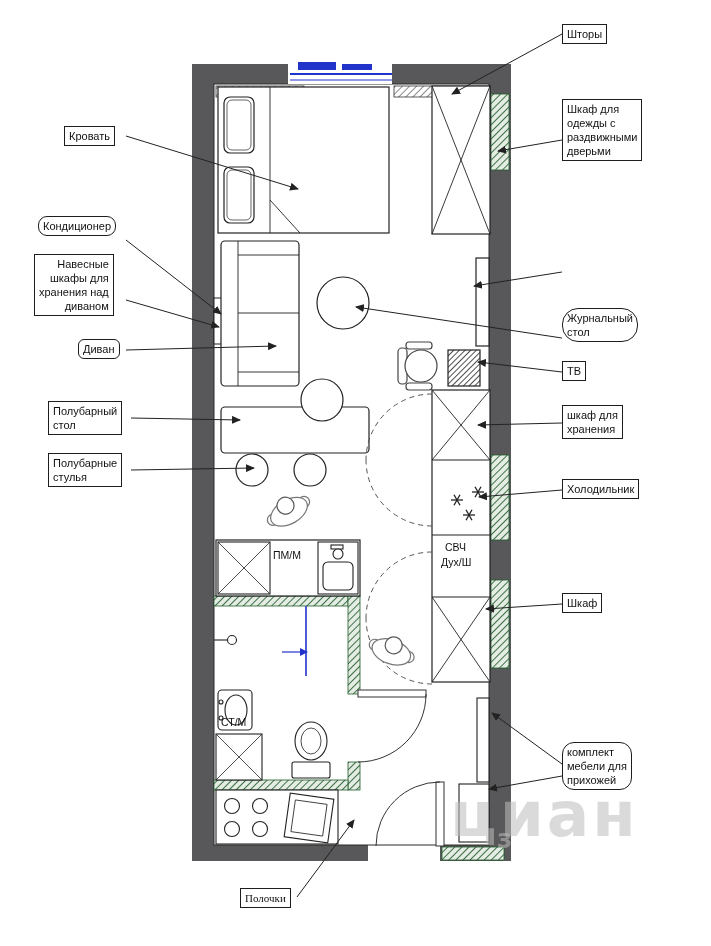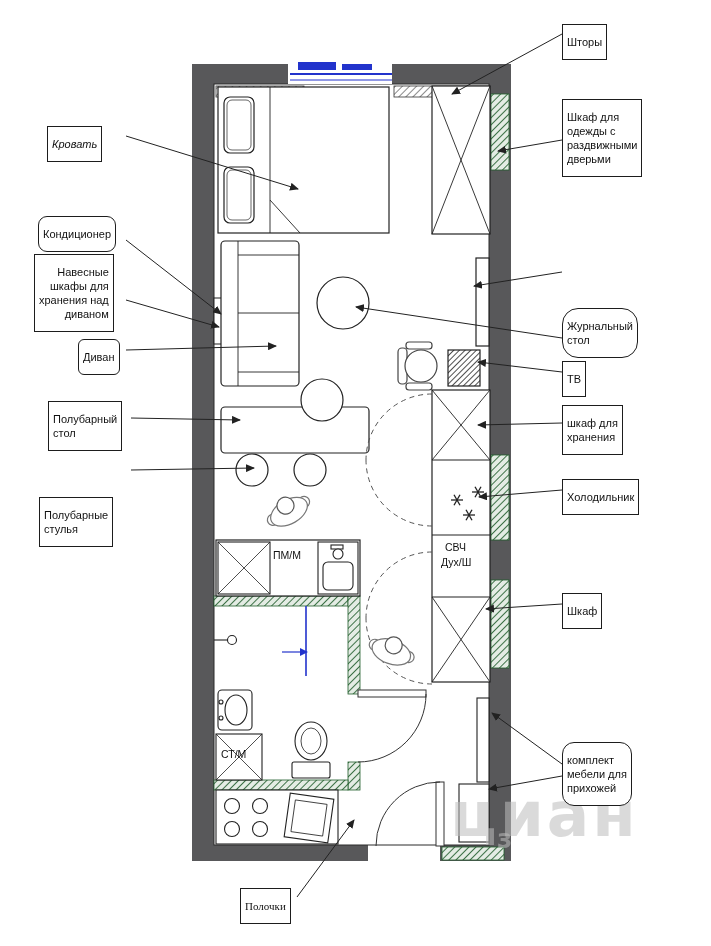--- a/index.html
+++ b/index.html
@@ -1,21 +1,21 @@
 <!DOCTYPE html>
 <html><head>
 <meta charset="utf-8">
 <title>Floor plan</title>
 <style>
   html,body{margin:0;padding:0;background:#fff;}
   .stage{position:relative;width:711px;height:946px;background:#fff;overflow:hidden;
          font-family:"Liberation Sans",sans-serif;}
   .stage svg{position:absolute;left:0;top:0;}
   .lbl{position:absolute;border:1px solid #1d1d1d;background:#fff;color:#111;
-       font:11px/1.28 "Liberation Sans",sans-serif;padding:10px 4px;white-space:pre-line;}
+       font:11px/1.28 "Liberation Sans",sans-serif;padding:2px 4px;white-space:pre-line;}
   .itxt{position:absolute;color:#111;font:10.5px/1.2 "Liberation Sans",sans-serif;white-space:pre;}
   .wm{position:absolute;color:#bdbdbd;opacity:.55;font-family:"DejaVu Sans",sans-serif;
       letter-spacing:3px;pointer-events:none;}
   .wm-main{left:428px;top:778px;font-size:63px;font-weight:bold;margin-left:22px;}
   .wm-small{left:497px;top:824px;font-size:26px;font-weight:bold;}
 </style>
 </head>
 <body>
 
 <div class="stage">
@@ -234,45 +234,45 @@
     <line x1="562" y1="764" x2="492" y2="713" marker-end="url(#arr)"></line>
     <line x1="562" y1="776" x2="489" y2="789" marker-end="url(#arr)"></line>
     <line x1="297" y1="897" x2="354" y2="820" marker-end="url(#arr)"></line>
   </g>
 </svg>
 
 <div class="wm wm-main">циан</div>
 <div class="wm wm-small">з</div>
 
 <div class="lbl" style="left:562px;top:24px;">Шторы</div>
-<div class="lbl" style="left:47px;top:126px;font-style:italic;">Кровать</div>
+<div class="lbl" style="left:64px;top:126px;">Кровать</div>
 <div class="lbl" style="left:562px;top:99px;">Шкаф для
 одежды с
 раздвижными
 дверьми</div>
 <div class="lbl" style="left:38px;top:216px;border-radius:9px;">Кондиционер</div>
 <div class="lbl" style="left:34px;top:254px;text-align:right;">Навесные
 шкафы для
 хранения над
 диваном</div>
 <div class="lbl" style="left:562px;top:308px;border-radius:16px;">Журнальный
 стол</div>
 <div class="lbl" style="left:562px;top:361px;">ТВ</div>
 <div class="lbl" style="left:78px;top:339px;border-radius:6px;">Диван</div>
 <div class="lbl" style="left:48px;top:401px;">Полубарный
 стол</div>
 <div class="lbl" style="left:562px;top:405px;">шкаф для
 хранения</div>
-<div class="lbl" style="left:39px;top:453px;margin-top:44px;">Полубарные
+<div class="lbl" style="left:48px;top:453px;">Полубарные
 стулья</div>
 <div class="lbl" style="left:562px;top:479px;">Холодильник</div>
 <div class="lbl" style="left:562px;top:593px;">Шкаф</div>
 <div class="lbl" style="left:562px;top:742px;border-radius:12px;">комплект
 мебели для
 прихожей</div>
 <div class="lbl" style="left:240px;top:888px;font-family:Liberation Serif, serif;">Полочки</div>
 
 <div class="itxt" style="left:273px;top:549px;">ПМ/М</div>
 <div class="itxt" style="left:445px;top:541px;">СВЧ</div>
 <div class="itxt" style="left:441px;top:556px;">Дух/Ш</div>
-<div class="itxt" style="left:221px;top:748px;">СТ/М</div>
+<div class="itxt" style="left:221px;top:716px;">СТ/М</div>
 
 </div>
 
 </body></html>

